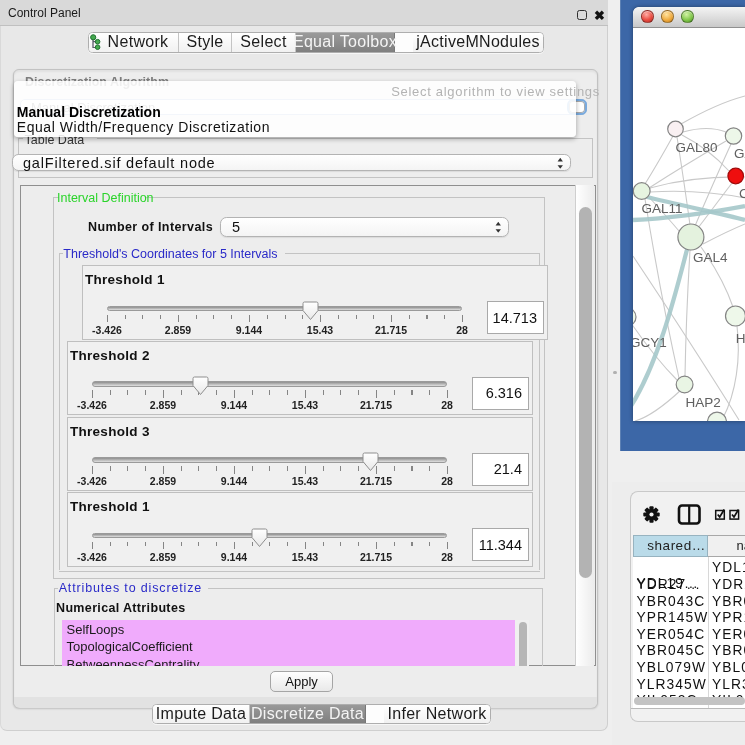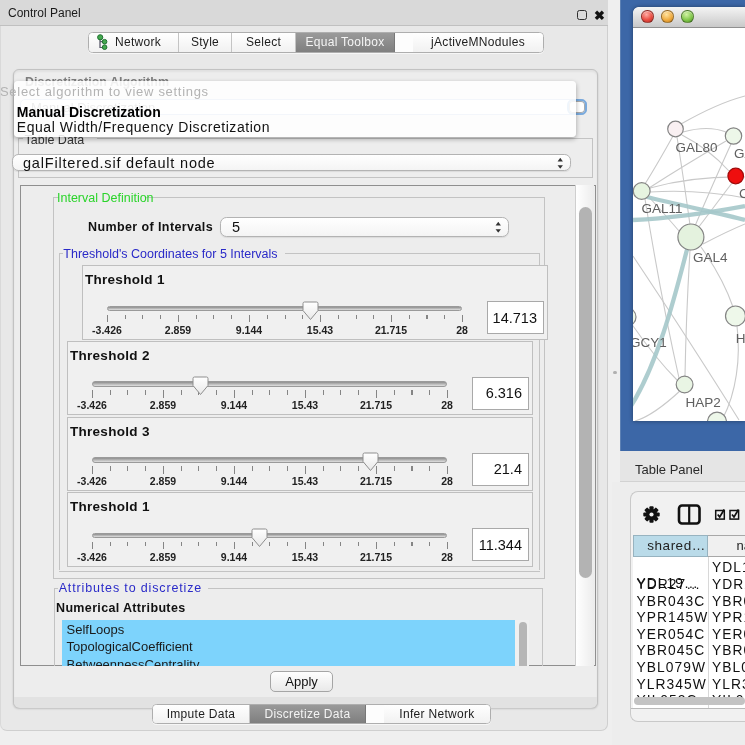--- a/index.html
+++ b/index.html
@@ -14,21 +14,21 @@
   border-radius:0 0 7px 7px; }
 #titlebar { left:0; top:0; width:608px; height:26px; background:#d9d9d9;
   border-bottom:1px solid #c0c0c0; }
 #titlebar .t { position:absolute; left:8px; top:6px; font-size:12px; color:#1a1a1a; }
 #float-ic { left:577px; top:10px; width:10px; height:10px; border:1.6px solid #2e2e2e; border-radius:2.5px; }
 #close-ic { left:594px; top:8px; font-size:13px; font-weight:bold; color:#111; }
 
 
 .seg { position:absolute; display:flex; background:#fdfdfd; border:1px solid #aeaeae;
   border-radius:4.5px; overflow:hidden; box-shadow:0 1px 0 rgba(255,255,255,0.6); }
-.seg .s { font-size:12px; letter-spacing:0.3px; color:#1c1c1c; display:flex; align-items:center; justify-content:center;
+.seg .s { font-size:16px; letter-spacing:0.3px; color:#1c1c1c; display:flex; align-items:center; justify-content:center;
   border-right:1px solid #c4c4c4; background:linear-gradient(#ffffff,#f1f1f1); white-space:nowrap; }
 .seg .s:last-child { border-right:none;margin-left:18px; }
 .seg .sel { background:linear-gradient(#9a9a9a,#7f7f7f); color:#f4f4f4; border-right-color:#787878; }
 
 
 #container { left:13px; top:69px; width:585px; height:639px; background:#ededed;
   border:1px solid #c2c2c2; border-radius:6px; box-shadow:0 1px 2px rgba(0,0,0,0.18), inset 0 2px 2px rgba(0,0,0,0.05); }
 #botband { left:14px; top:697px; width:583px; height:10.5px; background:#e2e2e2;
   border-radius:0 0 6px 6px; }
 
@@ -56,33 +56,33 @@
   background:repeating-linear-gradient(90deg,#858585 0 1px,transparent 1px 17.75px); }
 .ticks-maj { position:absolute; left:23.6px; width:356px; height:7.5px;
   background:repeating-linear-gradient(90deg,#858585 0 1px,transparent 1px 71px); }
 .slab { position:absolute; transform:translateX(-50%); font-size:10.5px; font-weight:bold; color:#222; }
 .vbox { position:absolute; left:403.2px; width:57.4px; height:33px; background:#fff;
   border:1px solid #a9a9a9; font-size:14.5px; color:#111; display:flex;
   align-items:center; justify-content:flex-end; padding-right:6px; }
 .thumb { position:absolute; width:17px; height:20px; }
 
 
-#attlist { left:61.8px; top:620px; width:453.2px; height:46px; background:#7dd3fc;
+#attlist { left:61.8px; top:620px; width:453.2px; height:46px; background:#f0abfc;
   font-size:13px; color:#1a1a1a; overflow:hidden; }
 #attlist div { padding:2.2px 0 2.2px 4.7px; height:17.2px; }
 
 
 .btn { position:absolute; background:linear-gradient(#fefefe,#e9e9e9);
   border:1px solid #a5a5a5; border-radius:5px; font-size:13px; color:#111;
   display:flex; align-items:center; justify-content:center; }
 
 
 #popup { left:14px; top:80.5px; width:562px; height:56px; background:rgba(255,255,255,0.88);
   border-radius:4px; box-shadow:0 2px 5px rgba(0,0,0,0.32); }
-#popup .r1 { position:absolute; left:-14px; top:3.4px; width:600px; text-align:left;
+#popup .r1 { position:absolute; left:-14px; top:3.4px; width:600px; text-align:right;
   font-size:13px; color:#b3b3b3; letter-spacing:0.7px; }
 #popup .r2 { position:absolute; left:2.8px; top:23.3px; font-size:14px; font-weight:bold; color:#000; }
 #popup .r3 { position:absolute; left:2.8px; top:38.2px; font-size:14px; color:#111; letter-spacing:0.55px; }
 #focusring { left:567px; top:98.5px; width:19.5px; height:16.5px; border:2.8px solid #79aade;
   border-radius:6px; background:#fff; box-shadow:inset 0 0 0 1px #aaa; }
 
 
 #bluebg { left:620px; top:0; width:125px; height:451px; background:#3c67a7;
   border-left:1px solid #5d81b4; }
 #macwin { left:633px; top:7px; width:112px; height:414px; background:#fff; overflow:hidden;
@@ -343,23 +343,20 @@
         <text x="8.5" y="184.5" font-size="13.5" fill="#606060">GAL11</text>
         <text x="106" y="170" font-size="13.5" fill="#606060">CDC6</text>
         <text x="60" y="234" font-size="13.5" fill="#606060">GAL4</text>
         <text x="-3" y="318.5" font-size="13.5" fill="#606060">GCY1</text>
         <text x="102.8" y="315" font-size="13.5" fill="#606060">HIS7</text>
         <text x="52.4" y="379" font-size="13.5" fill="#606060">HAP2</text>
       </svg>
   </div>
 
   <div class="abs" id="tparea"></div>
-  <div class="abs" id="tpbar">
-      <div class="t">Table Panel</div>
-    </div>
   <div class="abs" id="tcont"></div>
   <svg class="abs" id="toolbar" width="116" height="40" viewBox="0 0 116 40" style="left:629px; top:495px;">
       <rect x="-2.1" y="-8.2" width="4.2" height="5" rx="1" transform="translate(22.5 19.5) rotate(0)" fill="#111"></rect>
       <rect x="-2.1" y="-8.2" width="4.2" height="5" rx="1" transform="translate(22.5 19.5) rotate(45)" fill="#111"></rect>
       <rect x="-2.1" y="-8.2" width="4.2" height="5" rx="1" transform="translate(22.5 19.5) rotate(90)" fill="#111"></rect>
       <rect x="-2.1" y="-8.2" width="4.2" height="5" rx="1" transform="translate(22.5 19.5) rotate(135)" fill="#111"></rect>
       <rect x="-2.1" y="-8.2" width="4.2" height="5" rx="1" transform="translate(22.5 19.5) rotate(180)" fill="#111"></rect>
       <rect x="-2.1" y="-8.2" width="4.2" height="5" rx="1" transform="translate(22.5 19.5) rotate(225)" fill="#111"></rect>
       <rect x="-2.1" y="-8.2" width="4.2" height="5" rx="1" transform="translate(22.5 19.5) rotate(270)" fill="#111"></rect>
       <rect x="-2.1" y="-8.2" width="4.2" height="5" rx="1" transform="translate(22.5 19.5) rotate(315)" fill="#111"></rect>

